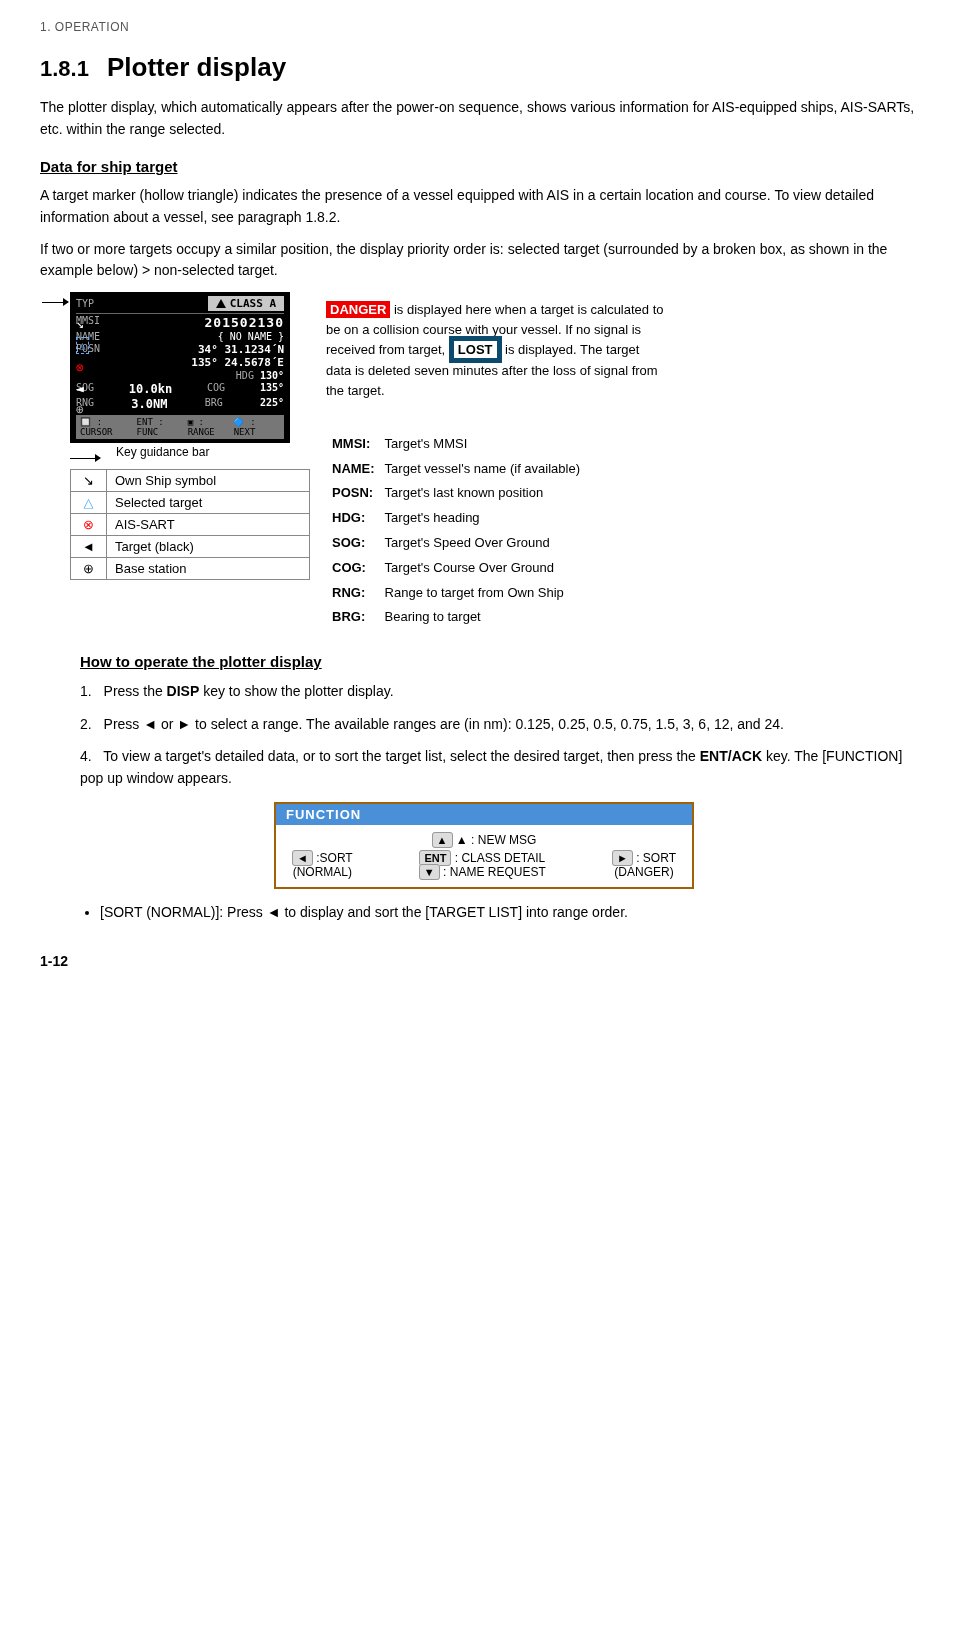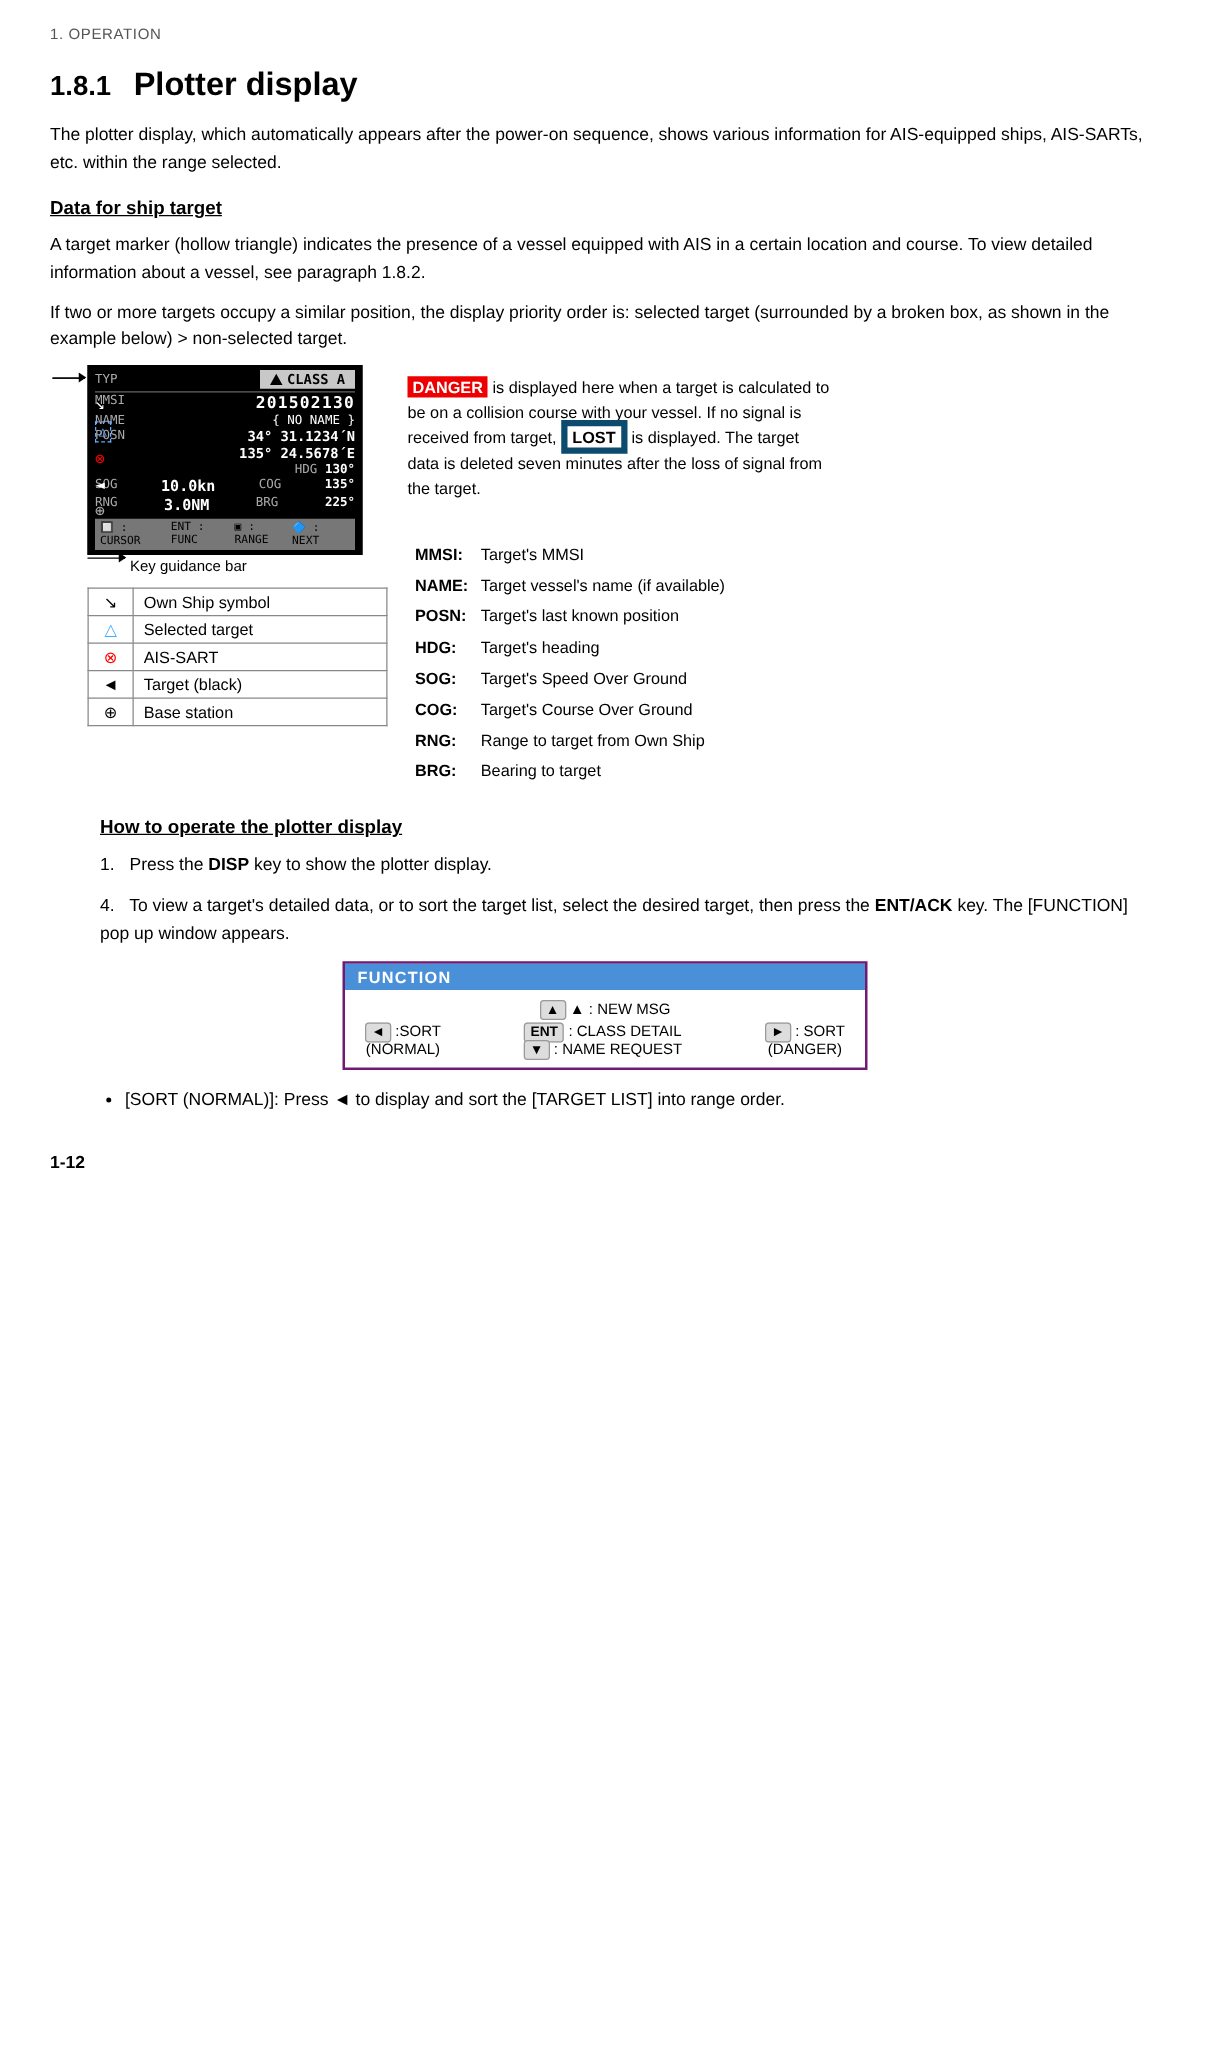--- a/index.html
+++ b/index.html
@@ -108,21 +108,21 @@
     .steps-list {
       margin-left: 40px;
       line-height: 1.6;
     }
     .steps-list li {
       margin-bottom: 10px;
       font-size: 14px;
     }
     .bold { font-weight: bold; }
     .function-box {
-      border: 2px solid #701a75;
+      border: 2px solid #a16207;
       margin: 12px auto 12px auto;
       max-width: 420px;
       font-size: 13px;
     }
     .function-title-bar {
       background: #4a90d9;
       color: #fff;
       font-weight: bold;
       padding: 3px 10px;
       font-size: 13px;
@@ -260,21 +260,21 @@
         </div>
 
         <div style="background:#777; color:#000; font-size:9px; display:flex; justify-content:space-between; padding:2px 4px; margin-top:2px;">
           <span>🔲 <span>: CURSOR</span></span>
           <span>ENT <span>: FUNC</span></span>
           <span>▣ <span>: RANGE</span></span>
           <span>🔷 <span>: NEXT</span></span>
         </div>
       </div>
 
-      <div style="display:flex; align-items:flex-start; gap:4px; margin-top:2px; margin-left:0;">
+      <div style="display:flex; align-items:flex-end; gap:16px; margin-top:2px; margin-left:0;">
         <span style="display:inline-block; width:30px; height:1px; background:#000; position:relative;">
           <span style="position:absolute; right:-1px; top:-4px; width:0; height:0; border-top:4px solid transparent; border-bottom:4px solid transparent; border-left:6px solid #000;"></span>
         </span>
         <span style="font-size:12px;">Key guidance bar</span>
       </div>
     </div>
 
     <table class="legend-table" style="margin-top:10px; margin-left:30px;">
       <tbody>
         <tr>
@@ -346,20 +346,24 @@
     </table>
   </div>
 </div>
 
 <div class="how-to-title">How to operate the plotter display</div>
 
 <ol class="steps-list" style="list-style:none; counter-reset:none;">
   <li>
     <span style="margin-right:8px;">1.</span>
     <span>Press the </span><span class="bold">DISP</span><span> key to show the plotter display.</span>
+  </li>
+  <li>
+    <span style="margin-right:8px;">2.</span>
+    <span>Press ◄ or ► to select a range. The available ranges are (in nm): 0.125, 0.25, 0.5, 0.75, 1.5, 3, 6, 12, and 24.</span>
   </li>
   <li>
     <span style="margin-right:8px;">4.</span>
     <span>To view a target's detailed data, or to sort the target list, select the desired target, then press the </span><span class="bold">ENT/ACK</span><span> key. The [FUNCTION] pop up window appears.</span>
   </li>
 </ol>
 
 <div class="function-box">
   <div class="function-title-bar">FUNCTION</div>
   <div style="padding:8px 16px;">

